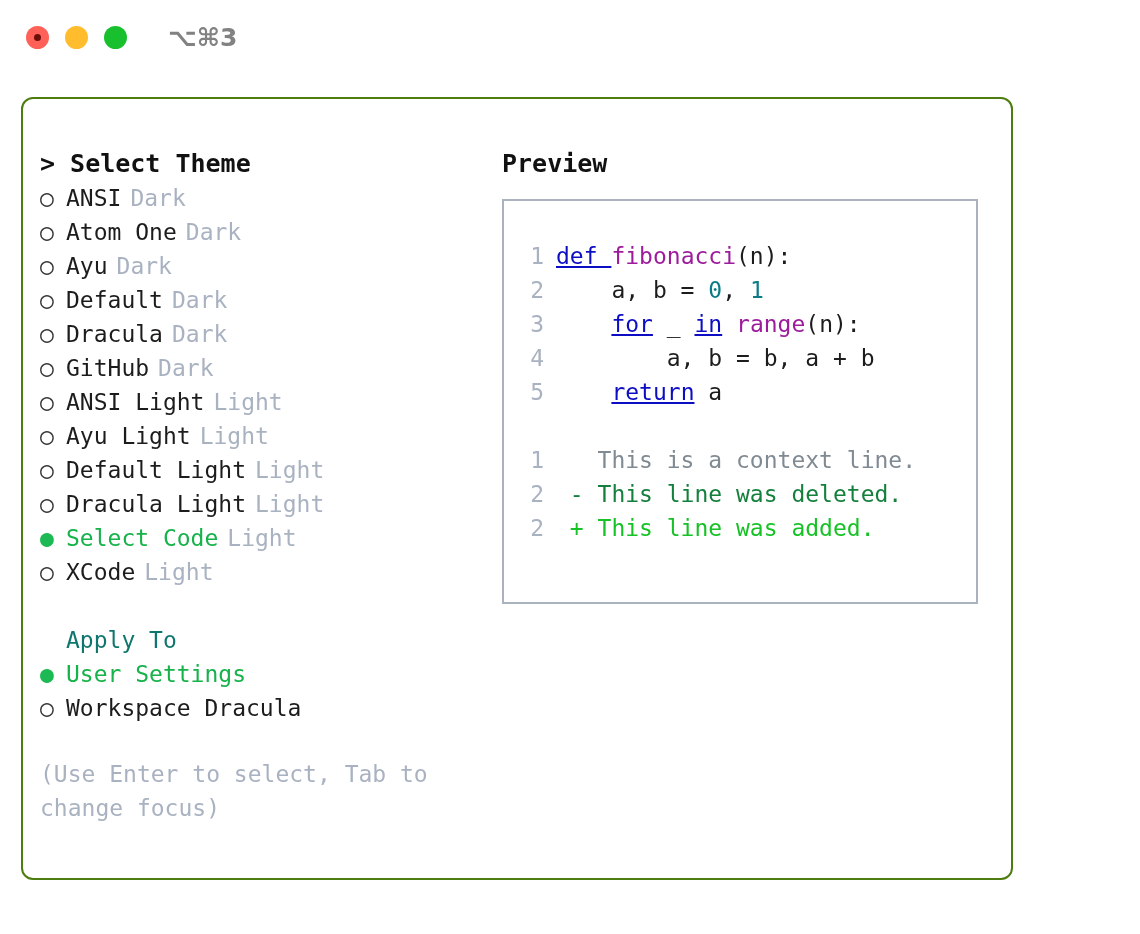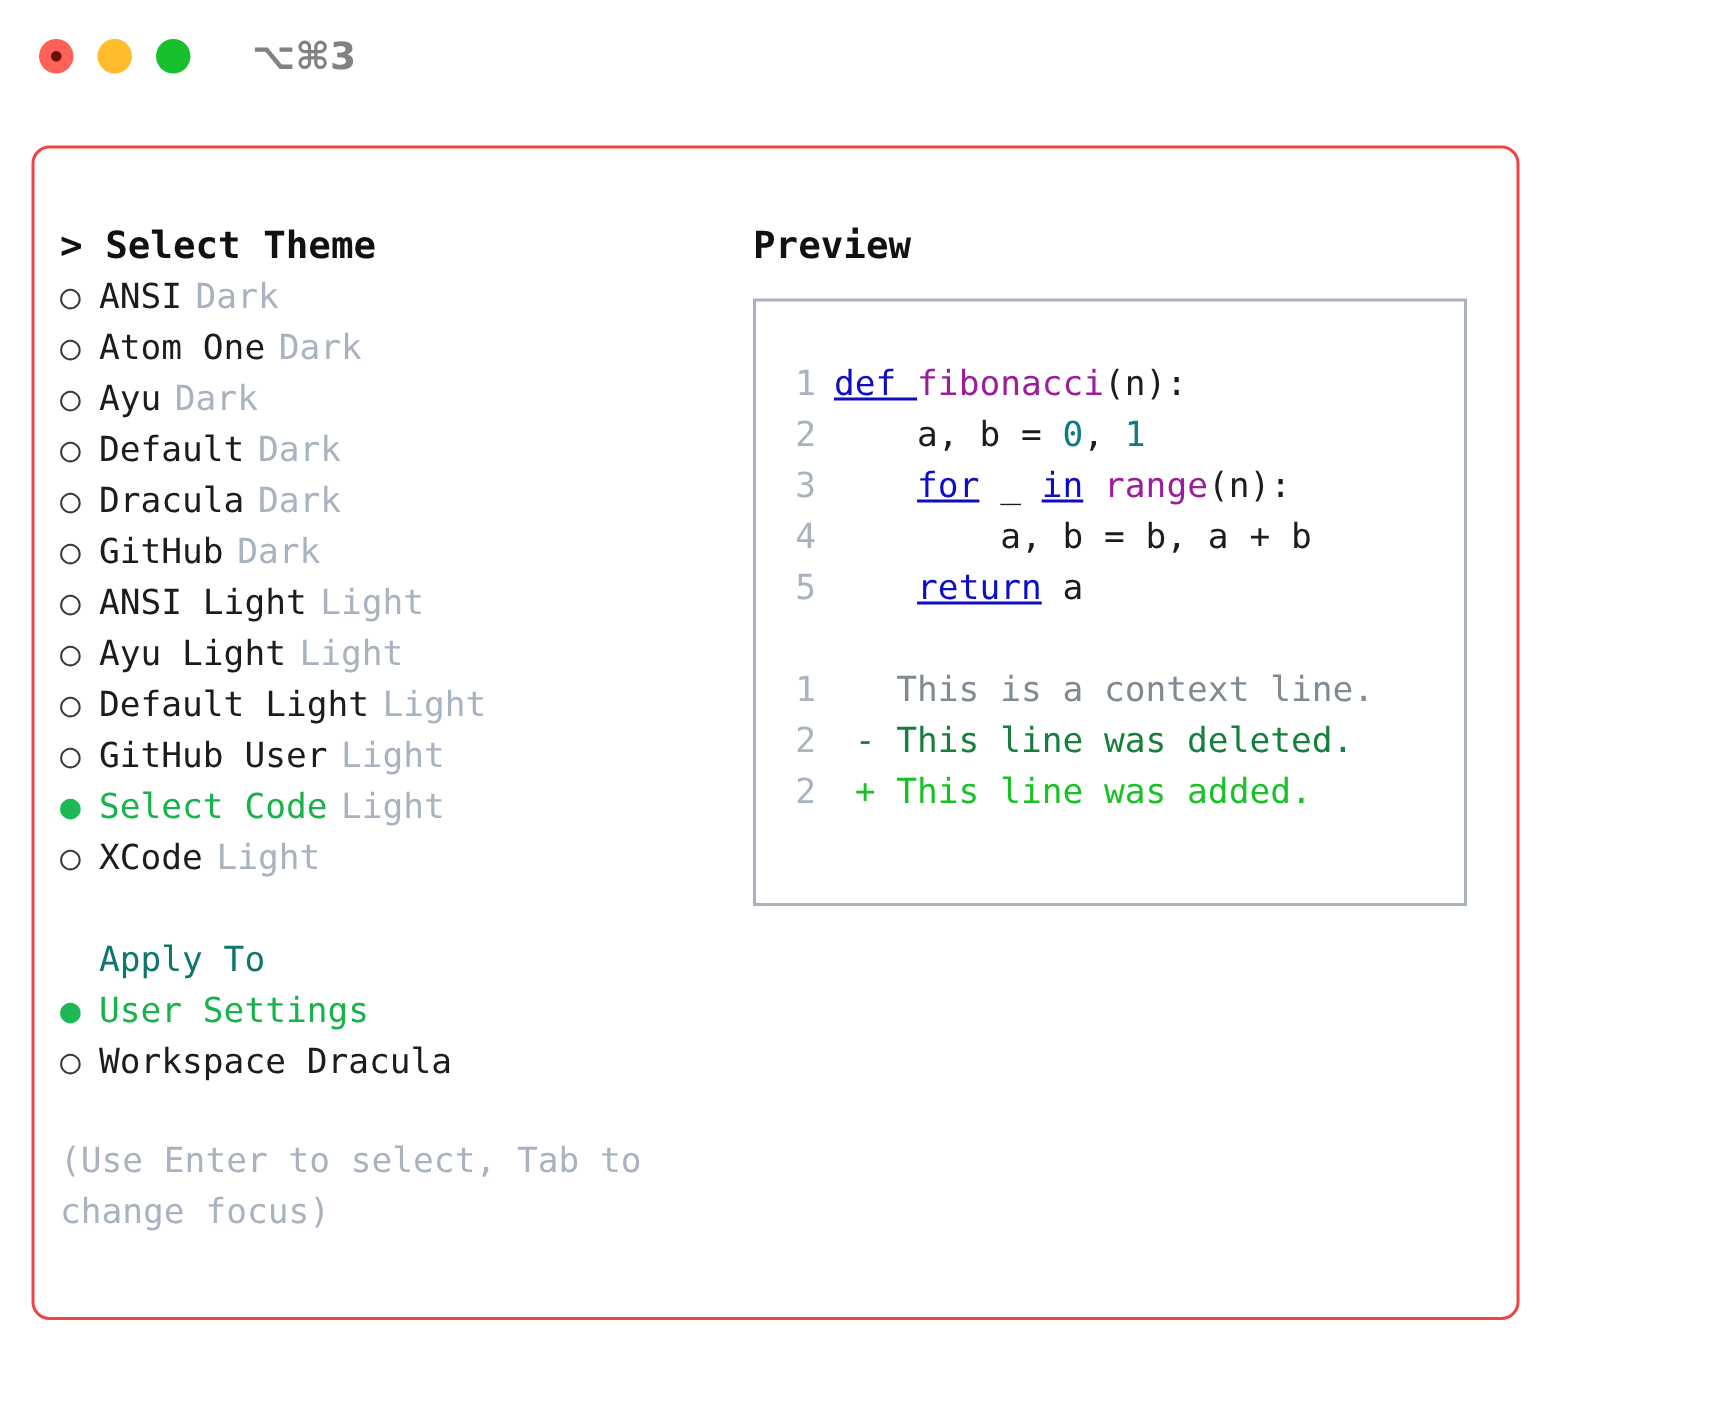--- a/index.html
+++ b/index.html
@@ -74,21 +74,21 @@
     font-family: "DejaVu Sans", "Liberation Sans", sans-serif;
   }
 
   
   .panel {
     position: absolute;
     left: 21px;
     top: 97px;
     width: 992px;
     height: 783px;
-    border: 2px solid #ef4444;
+    border: 2px solid #4d7c0f;
     border-radius: 12px;
     box-sizing: border-box;
     background: #ffffff;
   }
 
   .columns {
     position: absolute;
     left: 0;
     top: 0;
     width: 100%;
@@ -220,21 +220,21 @@
         <div class="opt-list" id="theme-list">
             <div class="opt"><span class="marker off">○</span><span class="opt-label">ANSI</span><span class="opt-kind">Dark</span></div>
             <div class="opt"><span class="marker off">○</span><span class="opt-label">Atom One</span><span class="opt-kind">Dark</span></div>
             <div class="opt"><span class="marker off">○</span><span class="opt-label">Ayu</span><span class="opt-kind">Dark</span></div>
             <div class="opt"><span class="marker off">○</span><span class="opt-label">Default</span><span class="opt-kind">Dark</span></div>
             <div class="opt"><span class="marker off">○</span><span class="opt-label">Dracula</span><span class="opt-kind">Dark</span></div>
             <div class="opt"><span class="marker off">○</span><span class="opt-label">GitHub</span><span class="opt-kind">Dark</span></div>
             <div class="opt"><span class="marker off">○</span><span class="opt-label">ANSI Light</span><span class="opt-kind">Light</span></div>
             <div class="opt"><span class="marker off">○</span><span class="opt-label">Ayu Light</span><span class="opt-kind">Light</span></div>
             <div class="opt"><span class="marker off">○</span><span class="opt-label">Default Light</span><span class="opt-kind">Light</span></div>
-            <div class="opt"><span class="marker off">○</span><span class="opt-label">GitHub User</span><span class="opt-kind">Light</span></div>
+            <div class="opt"><span class="marker off">○</span><span class="opt-label">Dracula Light</span><span class="opt-kind">Light</span></div>
             <div class="opt sel"><span class="marker on">●</span><span class="opt-label">Select Code</span><span class="opt-kind">Light</span></div>
             <div class="opt"><span class="marker off">○</span><span class="opt-label">XCode</span><span class="opt-kind">Light</span></div>
           </div>
 
         <div class="spacer"></div>
 
         <div class="section-title">Apply To</div>
         <div class="opt-list" id="apply-list">
             <div class="opt sel"><span class="marker on">●</span><span class="opt-label">User Settings</span></div>
             <div class="opt"><span class="marker off">○</span><span class="opt-label">Workspace Dracula</span></div>

